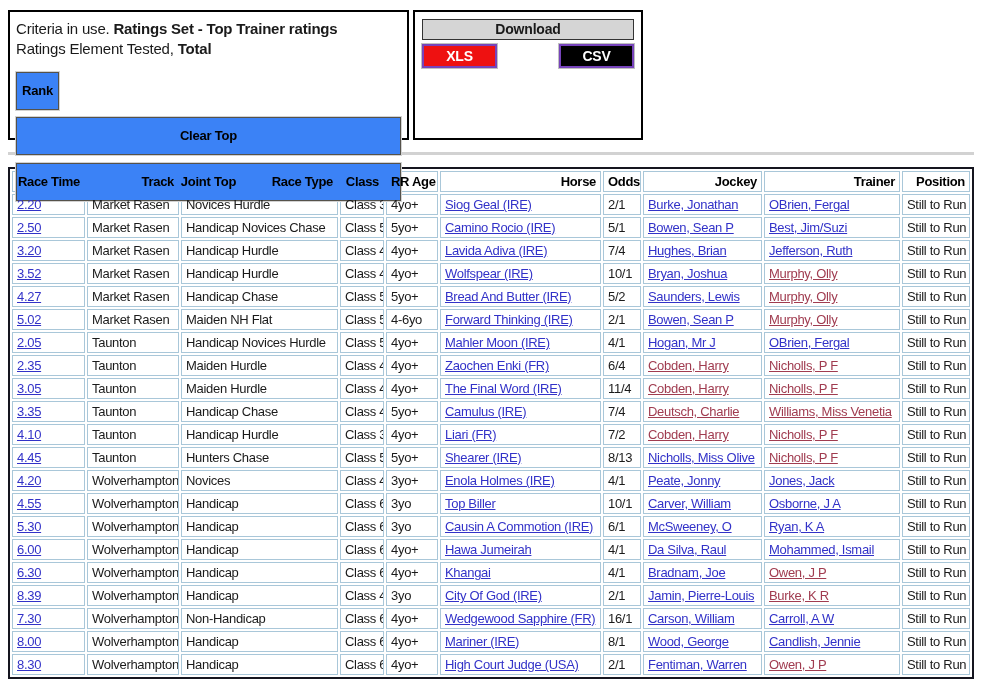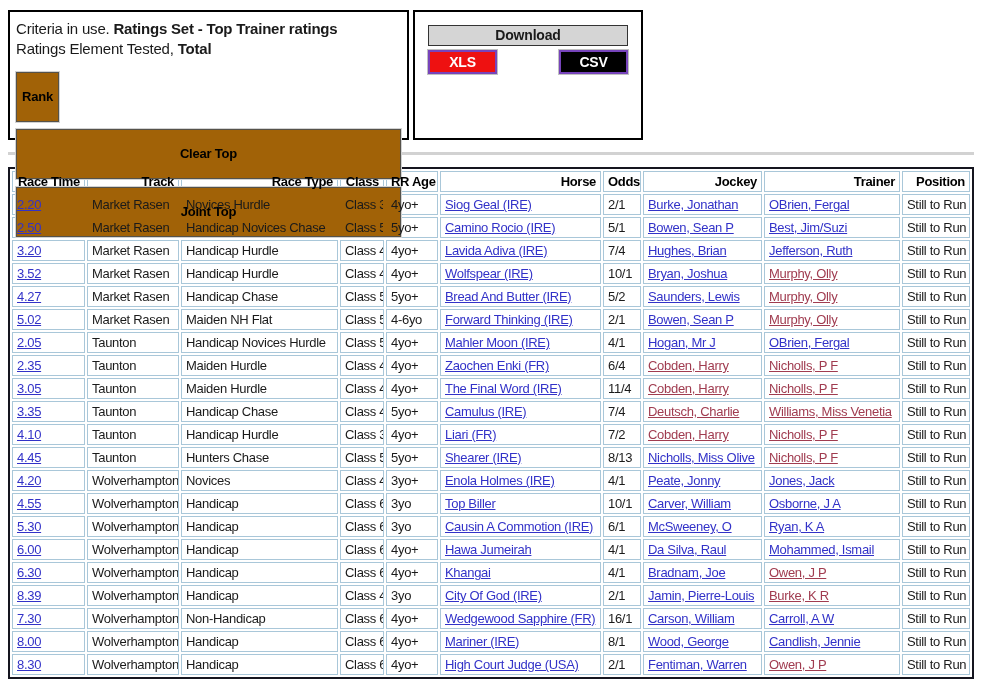--- a/index.html
+++ b/index.html
@@ -18,36 +18,36 @@
   .top-row{display:flex;align-items:flex-start;}
   .criteria-box{
     width:401px;height:130px;
     border:2px solid #000;
     padding:7px 6px 6px 6px;
     font-size:15px;line-height:20px;letter-spacing:-0.2px;
   }
   .criteria-box b{letter-spacing:-0.2px;}
   .btn{
     display:inline-block;
-    background:#a16207;
+    background:#3b82f6;
     border:1px solid #55524a;
     outline:1px solid #d2d2d2;
     font-weight:bold;font-size:13px;line-height:16px;
-    padding:16px 5px;margin:0;
+    padding:10px 5px;margin:0;
     font-family:"Liberation Sans",sans-serif;
     letter-spacing:-0.2px;
     cursor:pointer;color:#000;text-align:center;
   }
   .rank-row{margin-top:13px;}
   .clear-row{margin-top:7px;display:flex;gap:8px;flex-direction:column;}
   .download-box{
     width:230px;height:130px;
     border:2px solid #000;
     margin-left:4px;
-    padding:12px;
+    padding:6px;
   }
   .download-title{
     background:#D5D5D5;
     border:1px solid #333;
     text-align:center;font-weight:bold;font-size:14px;line-height:19px;
     margin:1px 1px 4px 1px;letter-spacing:-0.2px;
   }
   .dl-btn-row{display:flex;gap:18px;margin:0 1px;}
   .dl-btn{
     flex:1;

